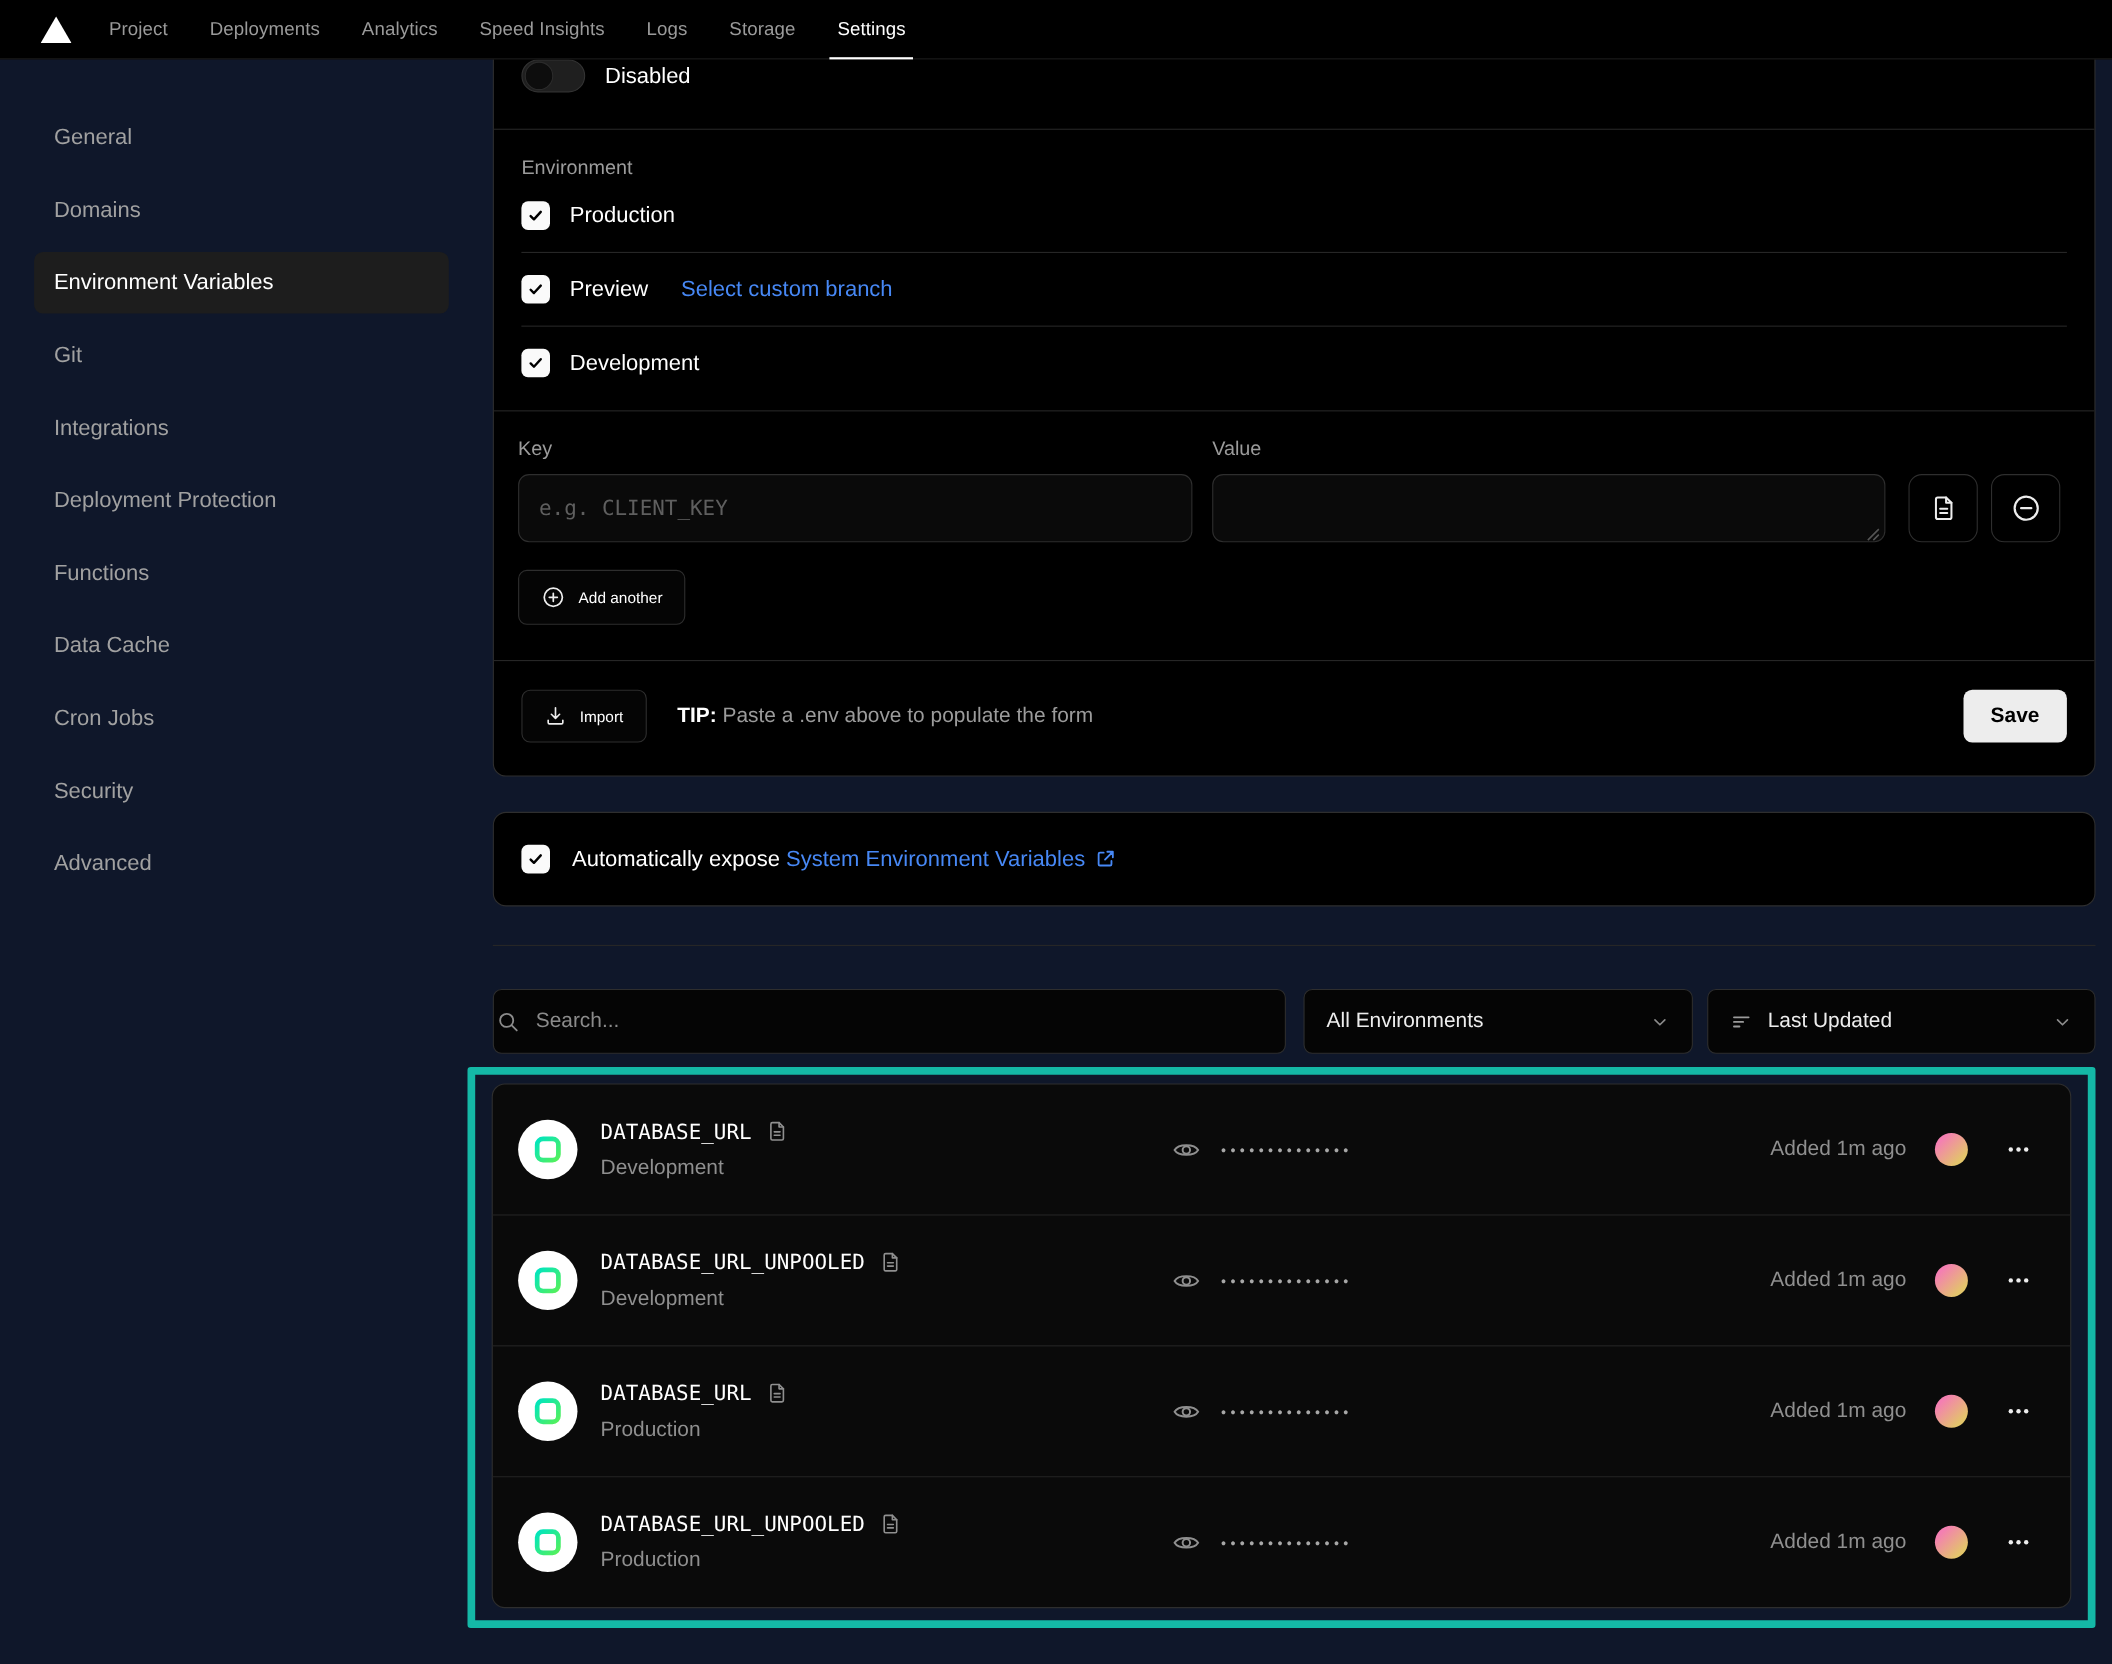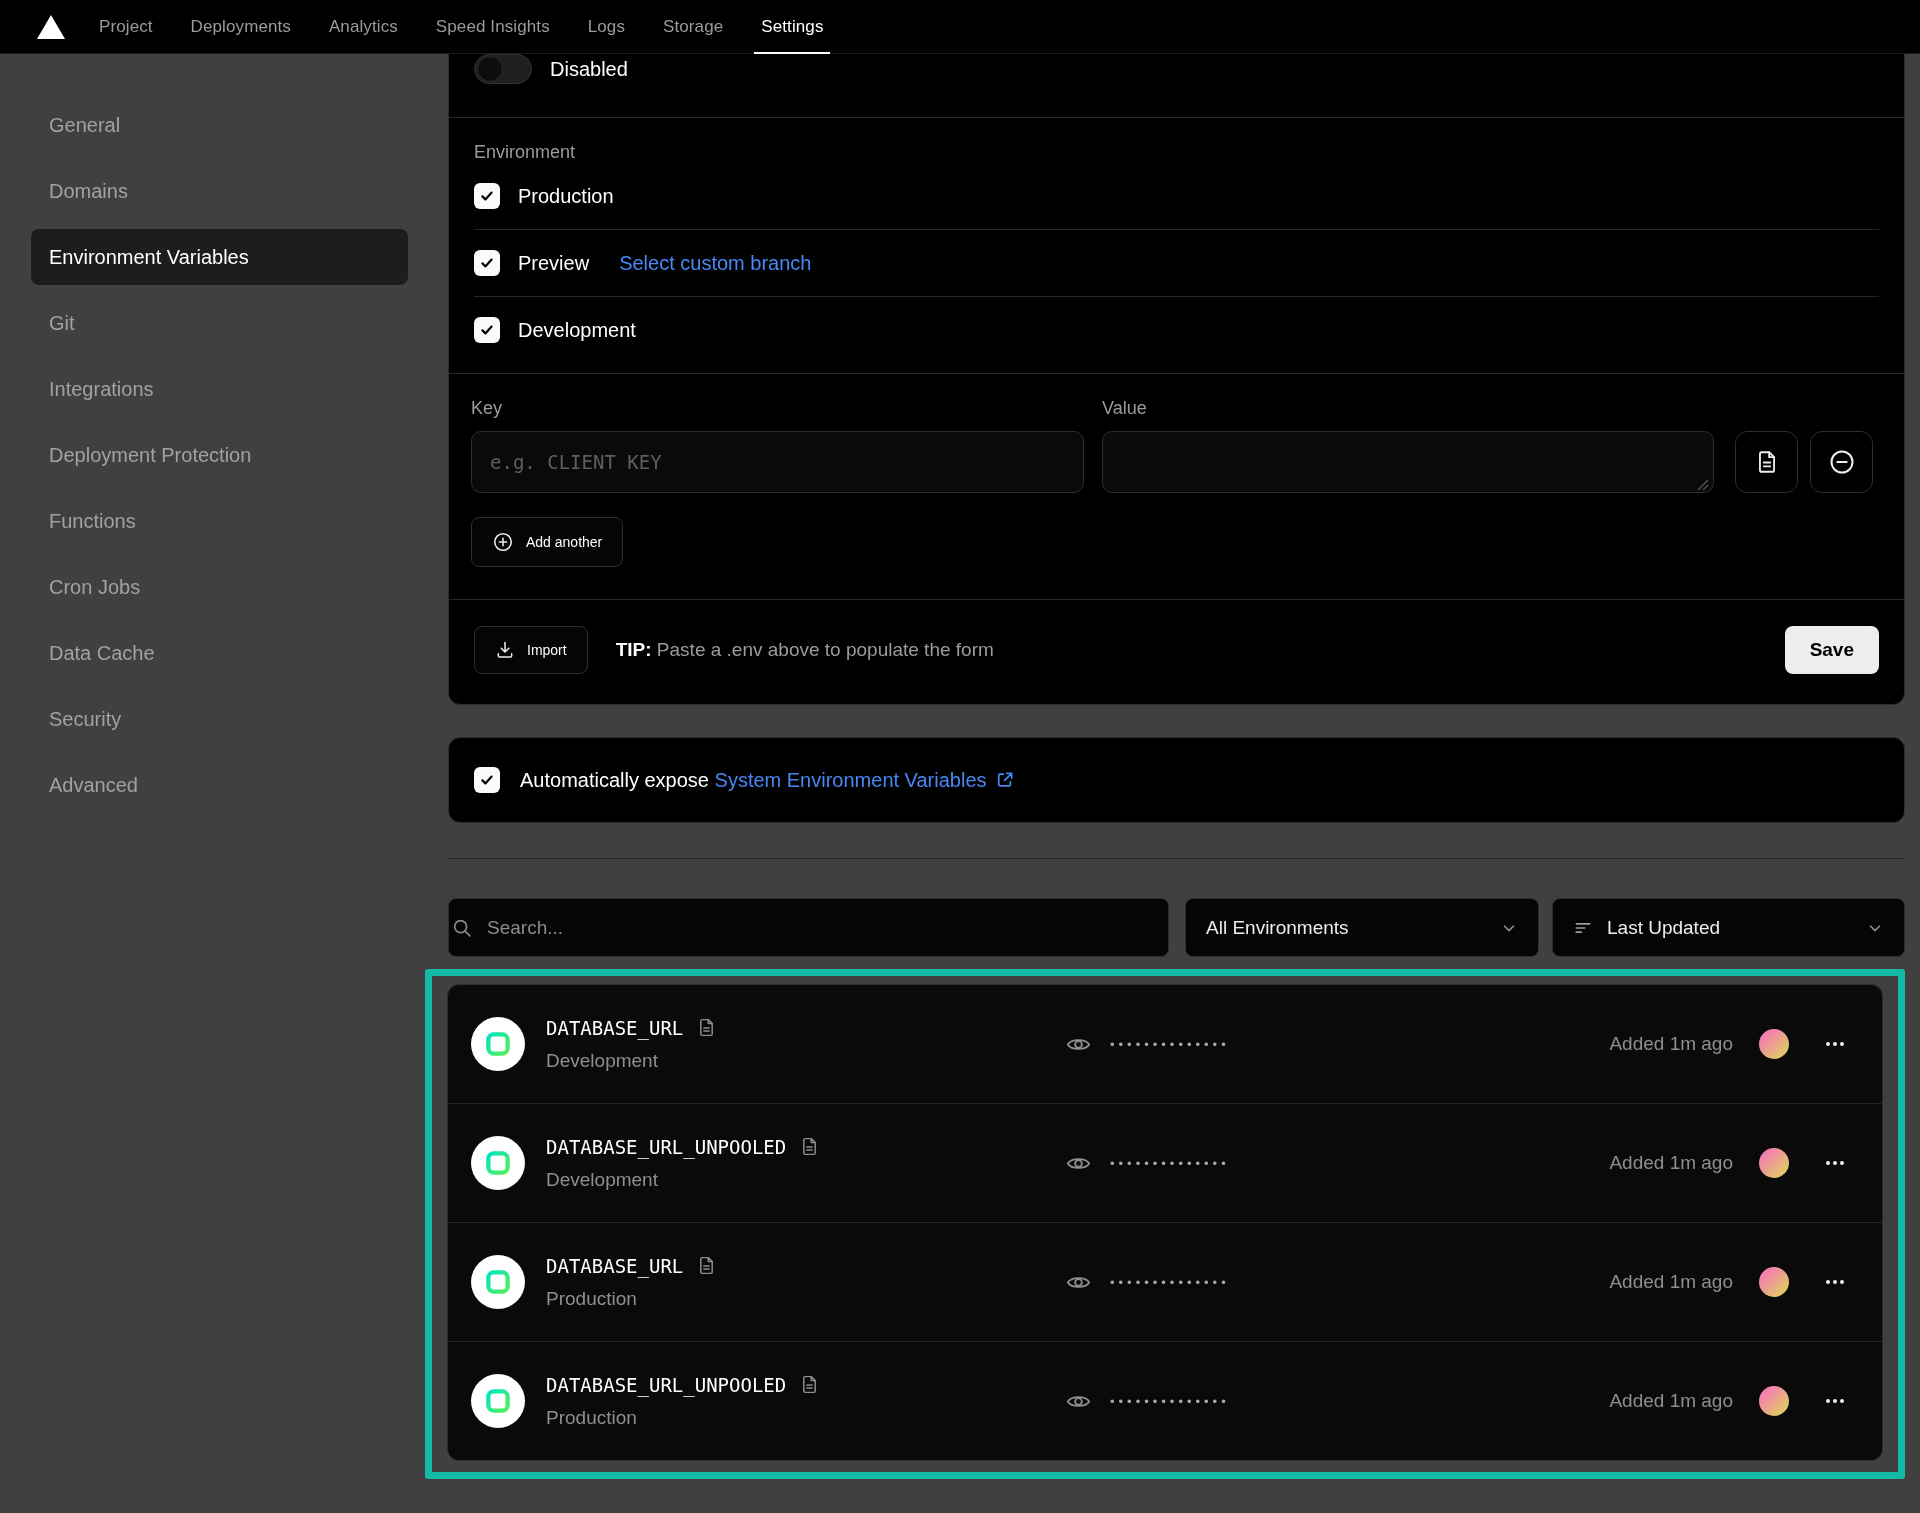--- a/index.html
+++ b/index.html
@@ -1,19 +1,19 @@
 <!DOCTYPE html>
 <html><head>
 <meta charset="utf-8">
 <style>
   * { margin:0; padding:0; box-sizing:border-box; }
   html,body { background:#000; }
   .page {
     position:relative; width:1920px; height:1513px; overflow:hidden;
-    background:#404040; color:#ededed;
+    background:#0f172a; color:#ededed;
     font-family:"Liberation Sans", sans-serif;
   }
   
   .topnav {
     position:relative; z-index:5; height:54px; background:#000;
     border-bottom:1px solid #1c1c1c;
     display:flex; align-items:center; padding-left:37px; gap:38px;
   }
   .brand { display:flex; align-items:center; margin-right:-4px; }
   .nav-item {
@@ -183,22 +183,22 @@
   <div class="layout">
 
     <div class="sidebar">
       <div class="side-item">General</div>
       <div class="side-item">Domains</div>
       <div class="side-item active">Environment Variables</div>
       <div class="side-item">Git</div>
       <div class="side-item">Integrations</div>
       <div class="side-item">Deployment Protection</div>
       <div class="side-item">Functions</div>
+      <div class="side-item">Data Cache</div>
       <div class="side-item">Cron Jobs</div>
-      <div class="side-item">Data Cache</div>
       <div class="side-item">Security</div>
       <div class="side-item">Advanced</div>
     </div>
 
     <div class="main">
 
       <div class="panel panel-form">
 
         <div class="toggle-row">
           <div class="toggle">

